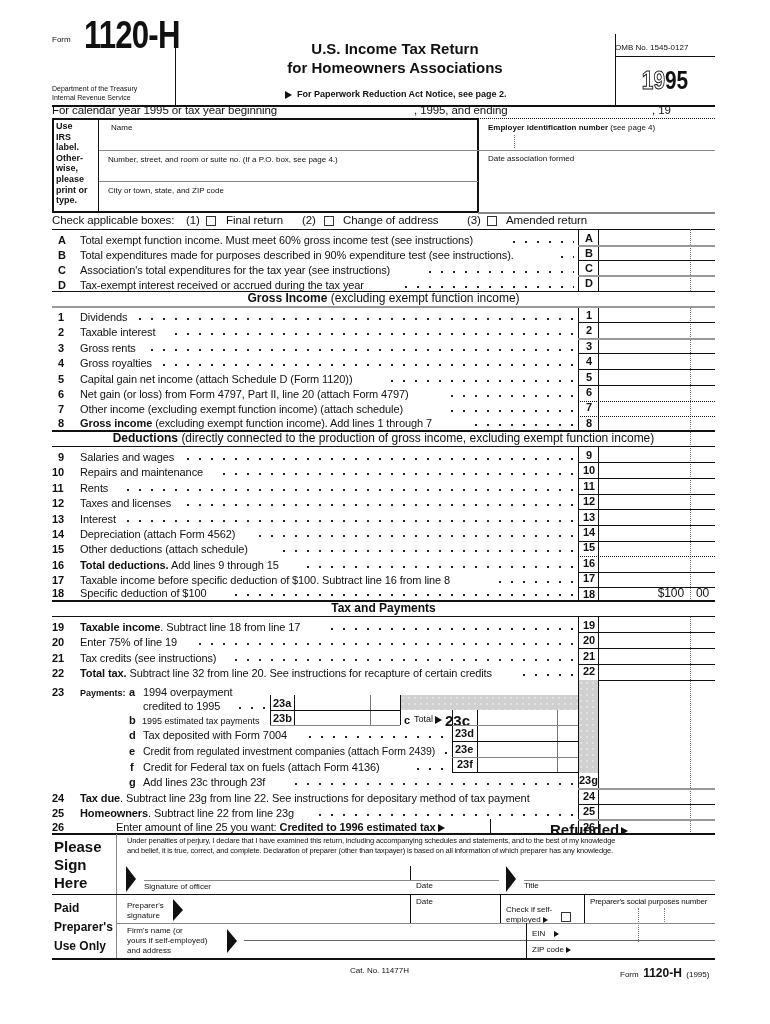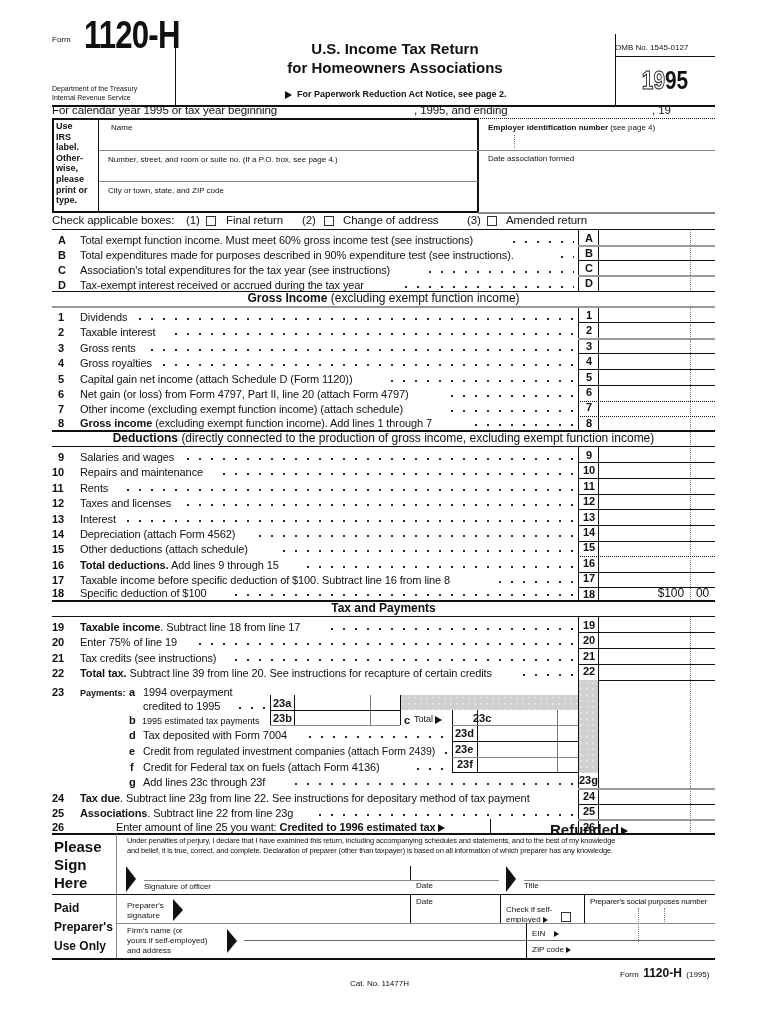--- a/index.html
+++ b/index.html
@@ -350,21 +350,21 @@
   <div>
     <span class="num" style="left:52px;top:652px;">21</span>
     <span class="txt" style="left:80px;top:652px;">Tax credits (see instructions)</span>
     <div class="dots" style="left:230px;top:655px;width:344px;"></div>
     <span class="box-label" style="left:579px;top:650px;">21</span>
     <div class="amt-cell" style="left:599px;top:649px;width:116px;height:15px;"></div>
     <div class="hl" style="left:578px;top:664px;width:137px;"></div>
   </div>
   <div>
     <span class="num" style="left:52px;top:667px;">22</span>
-    <span class="txt" style="left:80px;top:667px;"><span class="bold">Total tax.</span> <span>Subtract line 39 from line 20. See instructions for recapture of certain credits</span></span>
+    <span class="txt" style="left:80px;top:667px;"><span class="bold">Total tax.</span> <span>Subtract line 32 from line 20. See instructions for recapture of certain credits</span></span>
     <div class="dots" style="left:518px;top:670px;width:56px;"></div>
     <span class="box-label" style="left:579px;top:665px;">22</span>
     <div class="amt-cell" style="left:599px;top:665px;width:116px;height:15px;"></div>
     <div class="hl" style="left:578px;top:680px;width:137px;"></div>
   </div>
 
   <div>
     <span class="num" style="left:52px;top:686px;">23</span>
     <span class="abs bold" style="left:80px;top:688px;font-size:9px;">Payments:</span>
     <span class="num" style="left:129px;top:686px;">a</span>
@@ -392,21 +392,21 @@
     <span class="num" style="left:404px;top:714px;">c</span>
     <div class="abs" style="left:414px;top:714px;font-size:9px;">
       <span>Total</span><span class="arrow-s"></span>
     </div>
 
     <div class="vl" style="left:452px;top:710px;height:62px;"></div>
     <div class="vl" style="left:477px;top:710px;height:62px;"></div>
     <div class="vl" style="left:557px;top:710px;height:62px;border-color:#777;"></div>
     <div class="vl" style="left:578px;top:680px;height:93px;"></div>
 
-    <span class="abs bold" style="left:473px;top:712px;font-size:11px;">23c</span>
+    <span class="abs bold" style="left:445px;top:712px;font-size:15px;">23c</span>
     <div class="amt-cell" style="left:478px;top:711px;width:100px;height:14px;"></div>
     <div class="hl" style="left:452px;top:725px;width:126px;border-color:#888;"></div>
 
     <span class="num" style="left:129px;top:729px;">d</span>
     <span class="txt" style="left:143px;top:729px;">Tax deposited with Form 7004</span>
     <div class="dots" style="left:304px;top:732px;width:146px;"></div>
     <span class="abs bold" style="left:455px;top:727px;font-size:11px;">23d</span>
     <div class="amt-cell" style="left:478px;top:726px;width:100px;height:15px;"></div>
     <div class="hl" style="left:452px;top:741px;width:126px;"></div>
 
@@ -434,21 +434,21 @@
 
   <div>
     <span class="num" style="left:52px;top:792px;">24</span>
     <span class="txt" style="left:80px;top:792px;"><span class="bold">Tax due</span><span>. Subtract line 23g from line 22. See instructions for depositary method of tax payment</span></span>
     <span class="box-label" style="left:579px;top:790px;">24</span>
     <div class="amt-cell" style="left:599px;top:789px;width:116px;height:15px;"></div>
     <div class="hl" style="left:578px;top:804px;width:137px;"></div>
   </div>
   <div>
     <span class="num" style="left:52px;top:807px;">25</span>
-    <span class="txt" style="left:80px;top:807px;"><span class="bold">Associations</span><span>. Subtract line 22 from line 23g</span></span>
+    <span class="txt" style="left:80px;top:807px;"><span class="bold">Homeowners</span><span>. Subtract line 22 from line 23g</span></span>
     <div class="dots" style="left:314px;top:810px;width:260px;"></div>
     <span class="box-label" style="left:579px;top:805px;">25</span>
     <div class="amt-cell" style="left:599px;top:805px;width:116px;height:14px;"></div>
     <div class="hlg" style="left:578px;top:819px;width:137px;"></div>
   </div>
   <div>
     <span class="num" style="left:52px;top:821px;">26</span>
     <div class="txt" style="left:80px;top:821px;padding-left:36px;">
       <span>Enter amount of line 25 you want:</span>
       <span class="bold">Credited to 1996 estimated tax</span><span class="arrow-s"></span>
@@ -529,19 +529,19 @@
   </div>
   <div class="amt-cell" style="left:562px;top:925px;width:152px;height:15px;"></div>
   <div class="abs small" style="left:532px;top:945px;">
     <span>ZIP code</span><span class="arrow-s" style="border-top-width:3px;border-bottom-width:3px;border-left-width:5px;"></span>
   </div>
   <div class="amt-cell" style="left:580px;top:942px;width:134px;height:15px;"></div>
   <div class="hl2" style="left:52px;top:958px;width:663px;"></div>
 </div>
 
 <div>
-  <span class="abs small" style="left:350px;top:966px;margin-top:13px;">Cat. No. 11477H</span>
+  <span class="abs small" style="left:350px;top:966px;">Cat. No. 11477H</span>
   <div class="abs" style="left:620px;top:963px;white-space:nowrap;">
     <span style="font-size:8px;">Form</span>
     <span class="bold" style="font-size:12px;">1120-H</span>
     <span style="font-size:8px;">(1995)</span>
   </div>
 </div>
 
 </body></html>

